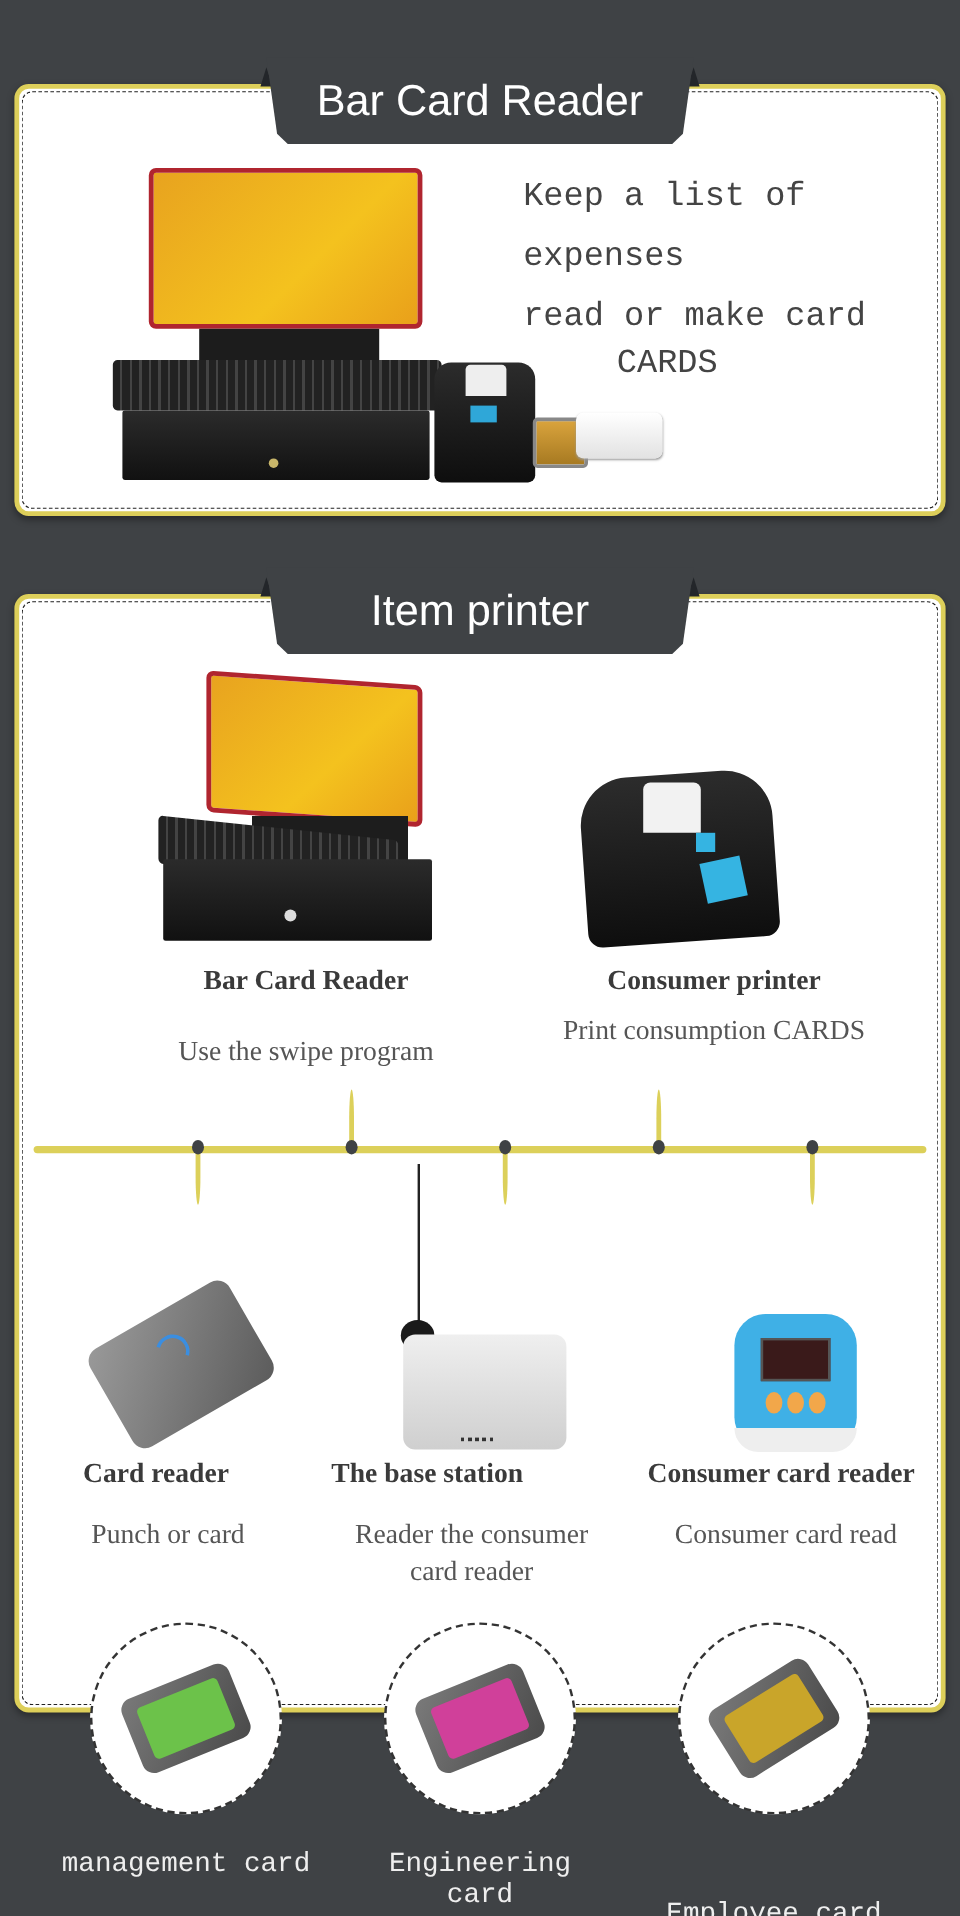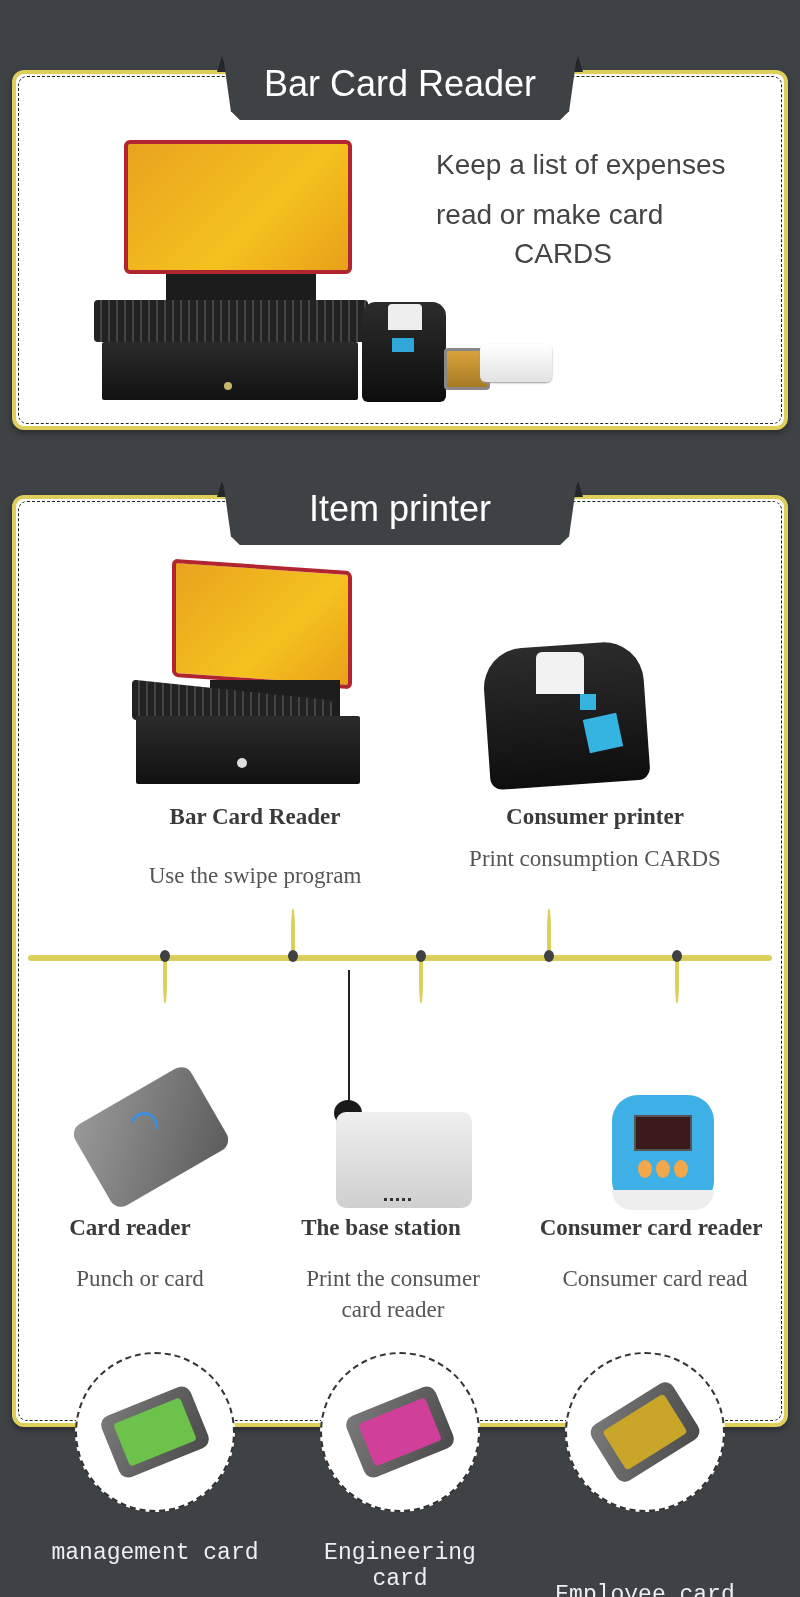--- a/index.html
+++ b/index.html
@@ -27,21 +27,21 @@
     background: #3f4245;
     clip-path: polygon(0 0, 100% 0, 97.5% 88%, 95% 100%, 5% 100%, 2.5% 88%);
     display: flex; align-items: center; justify-content: center;
     color: #fff; font-family: "Liberation Sans", sans-serif; font-size: 36px;
     z-index: 3;
   }
   .tab-notch { position: absolute; width: 0; height: 0; border-left: 5px solid transparent; border-right: 5px solid transparent; border-bottom: 16px solid #23262a; z-index: 3; }
   .t1 { top: 48px; }
   .t2 { top: 473px; }
 
-  .bullets { position: absolute; top: 140px; left: 436px; color: #444; font-size: 28px; line-height: 50px; font-family: Liberation Sans, sans-serif; }
+  .bullets { position: absolute; top: 140px; left: 436px; color: #444; font-size: 28px; line-height: 50px; font-family: Liberation Mono, monospace; }
   .bullets .indent { padding-left: 78px; line-height: 28px; }
 
   .prod-title { position: absolute; text-align: center; color: #3a3a3a; font-weight: bold; font-family: "Liberation Serif", serif; font-size: 23px; }
   .prod-desc  { position: absolute; text-align: center; color: #555; font-family: "Liberation Serif", serif; font-size: 23px; line-height: 31px; }
 
   .timeline { position: absolute; top: 955px; left: 28px; width: 744px; height: 6px; background: #dcd05a; border-radius: 3px; z-index: 2; }
   .node { position: absolute; top: 950px; width: 10px; height: 12px; border-radius: 50%; background: #3f4245; z-index: 3; }
   .spike-up { position: absolute; top: 908px; width: 4px; height: 48px; background: #dcd05a; border-radius: 50% 50% 0 0; z-index: 2; }
   .spike-down { position: absolute; top: 958px; width: 4px; height: 46px; background: #dcd05a; border-radius: 0 0 50% 50%; z-index: 2; }
 
@@ -134,23 +134,23 @@
 </div>
 <div class="prod-title" style="left:40px; top:1215px; width:180px;">Card reader</div>
 <div class="prod-desc" style="left:40px; top:1263px; width:200px;">Punch or card</div>
 
 <div>
   <div style="position:absolute; left:348px; top:970px; width:2px; height:140px; background:#222;"></div>
   <div style="position:absolute; left:334px; top:1100px; width:28px; height:26px; border-radius:50%; background:#1a1a1a;"></div>
   <div class="base-box" style="left:336px; top:1112px; width:136px; height:96px;"></div>
   <div style="position:absolute; left:384px; top:1198px; width:30px; height:3px; background:repeating-linear-gradient(90deg,#333 0 3px,transparent 3px 6px);"></div>
 </div>
-<div class="prod-title" style="left:275px; top:1215px; width:212px;">The base station</div>
+<div class="prod-title" style="left:250px; top:1215px; width:212px;">The base station</div>
 <div class="prod-desc" style="left:262px; top:1263px; width:262px;">
-  <div>Print the consumer</div>
+  <div>Reader the consumer</div>
   <div>card reader</div>
 </div>
 
 <div>
   <div class="kiosk" style="left:612px; top:1095px; width:102px; height:112px;"></div>
   <div style="position:absolute; left:634px; top:1115px; width:58px; height:36px; background:#3a1a1a; border:2px solid #555;"></div>
   <div style="position:absolute; left:638px; top:1160px; width:50px; height:18px; display:flex; gap:4px;">
     <span style="flex:1; background:#f2a74a; border-radius:50%;"></span>
     <span style="flex:1; background:#f2a74a; border-radius:50%;"></span>
     <span style="flex:1; background:#f2a74a; border-radius:50%;"></span>

